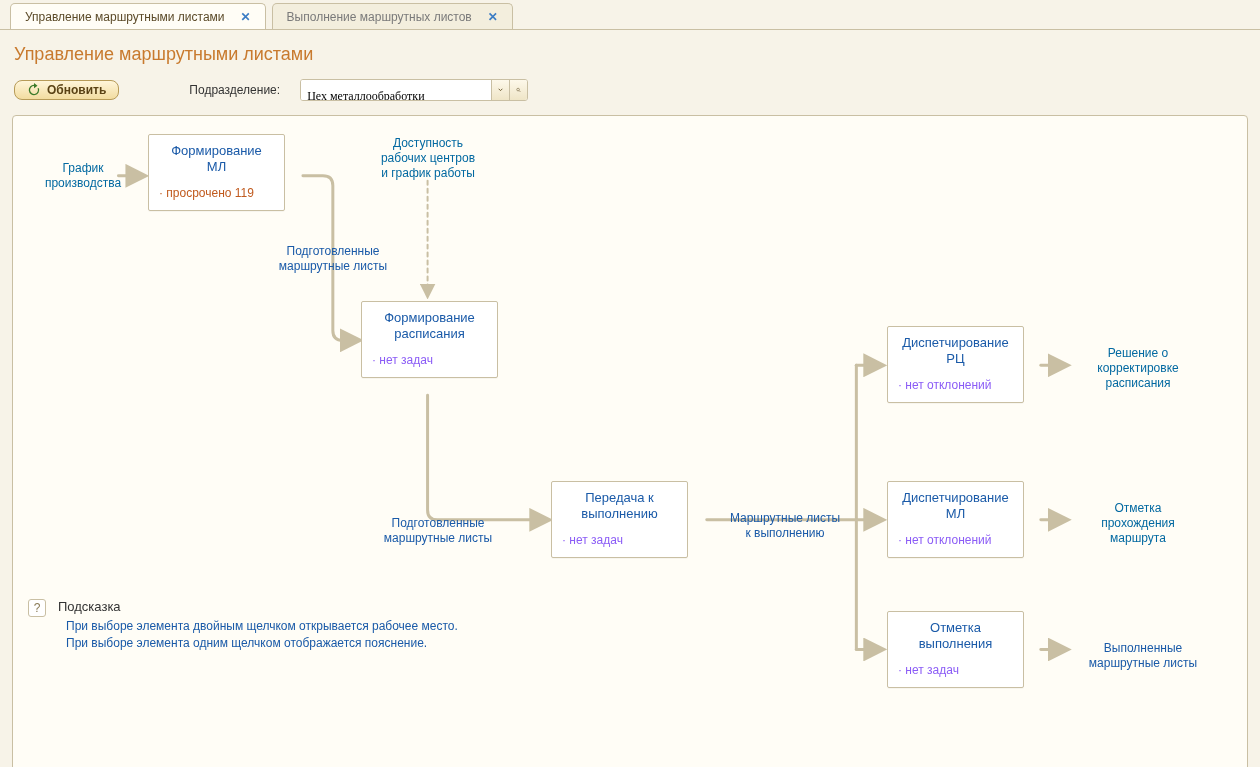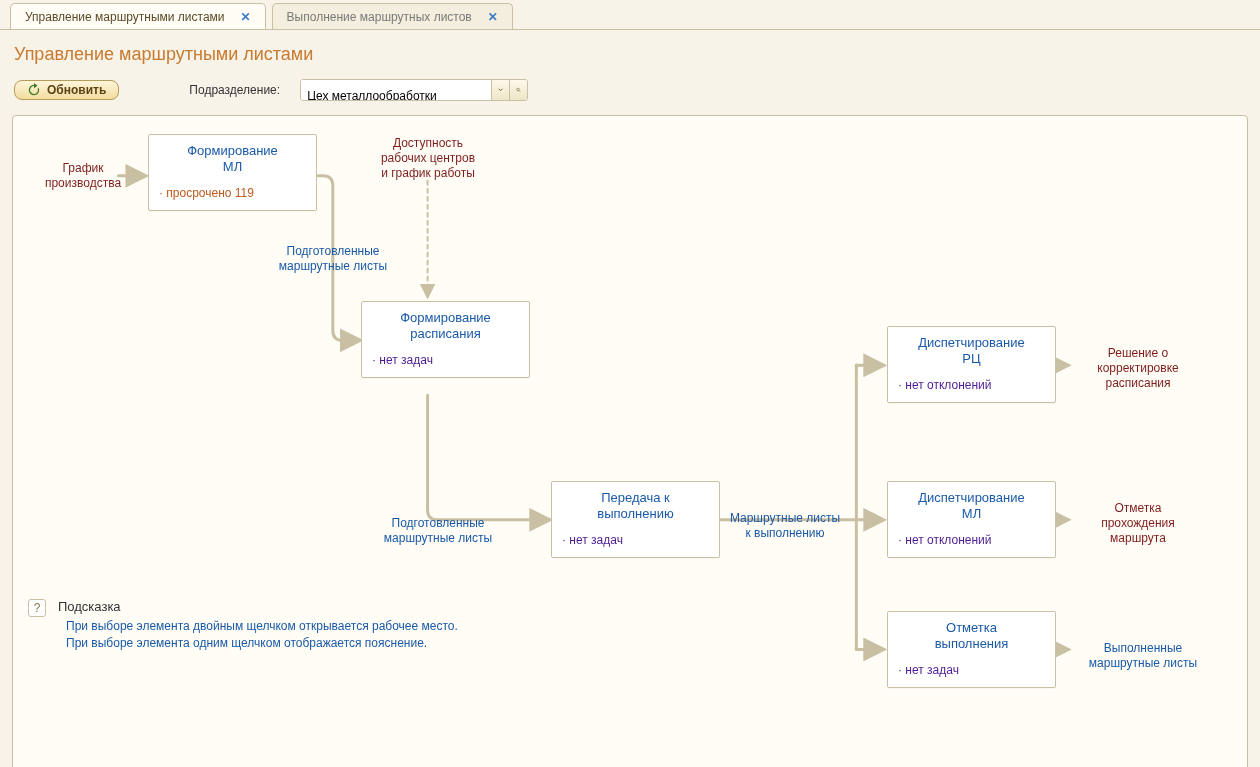--- a/index.html
+++ b/index.html
@@ -96,20 +96,21 @@
     background: #fff;
     overflow: hidden;
   }
   .select-input {
     border: none;
     padding: 16px 6px;
     font-size: 12px;
     width: 190px;
     outline: none;
     background: #fff;
+    font-family: Liberation Serif, serif;
   }
   .select-btn {
     width: 18px;
     border: none;
     border-left: 1px solid #c9bfa3;
     background: linear-gradient(#fdf8ea, #efe5c7);
     cursor: pointer;
     display: flex;
     align-items: center;
     justify-content: center;
@@ -129,42 +130,42 @@
     position: absolute;
     inset: 0;
   }
   
   .node {
     position: absolute;
     background: #ffffff;
     border: 1px solid #c9bfa3;
     border-radius: 2px;
     padding: 8px 10px 10px 10px;
-    width: 169px;
+    width: 137px;
     box-shadow: 0 1px 0 rgba(0,0,0,.03);
   }
   .node-title {
     color: #1a5aa8;
     font-size: 13px;
     text-align: center;
     margin: 0 0 10px 0;
     line-height: 1.25;
   }
   .node-status {
-    color: #4c1d95;
+    color: #8b5cf6;
     font-size: 12px;
     margin: 0;
   }
   .node-status.warn {
     color: #c05a1e;
   }
   
   .txt {
     position: absolute;
-    color: #7f1d1d;
+    color: #0369a1;
     font-size: 12px;
     line-height: 1.25;
     text-align: center;
   }
   .txt.link {
     color: #1a5aa8;
   }
   
   .hint-q {
     position: absolute;

